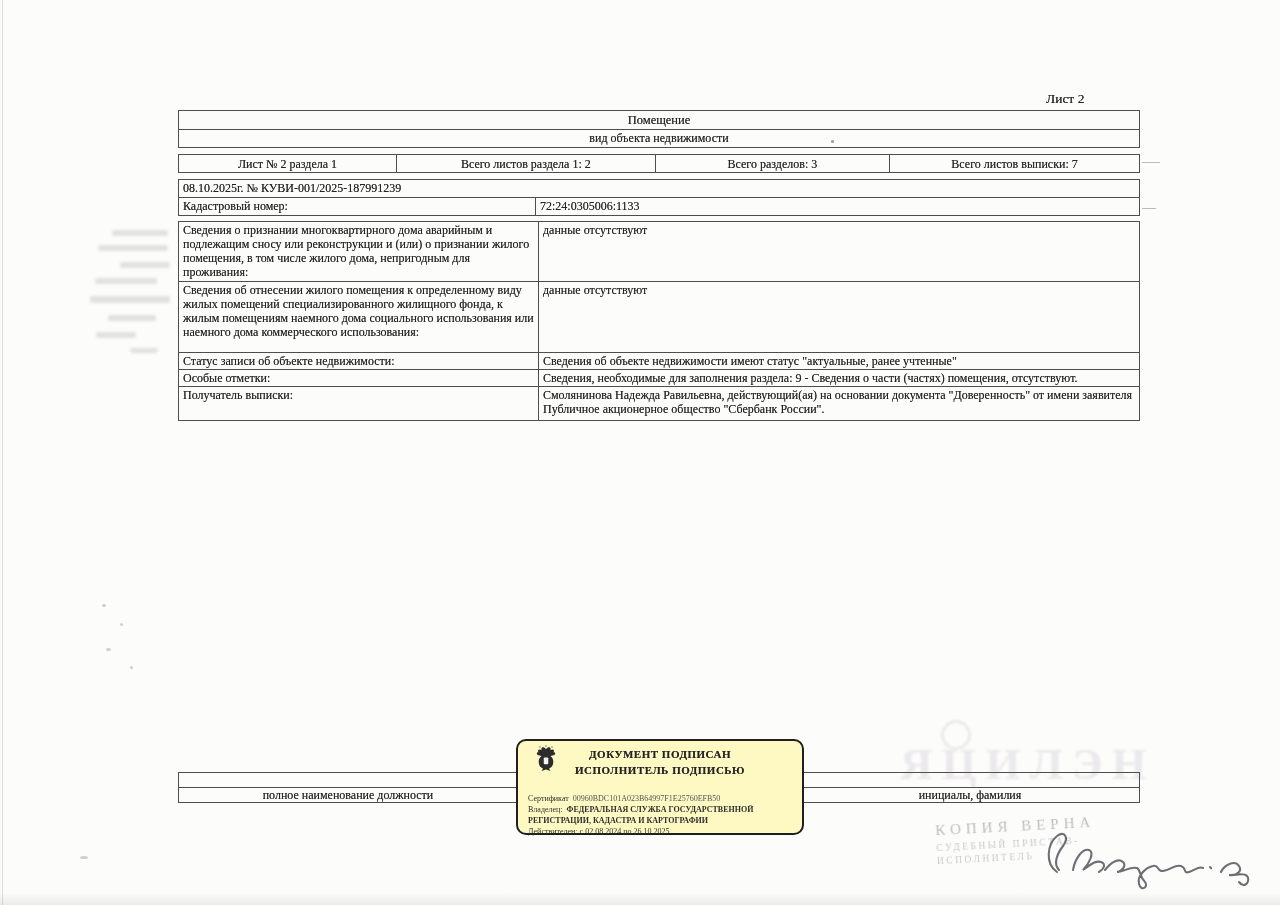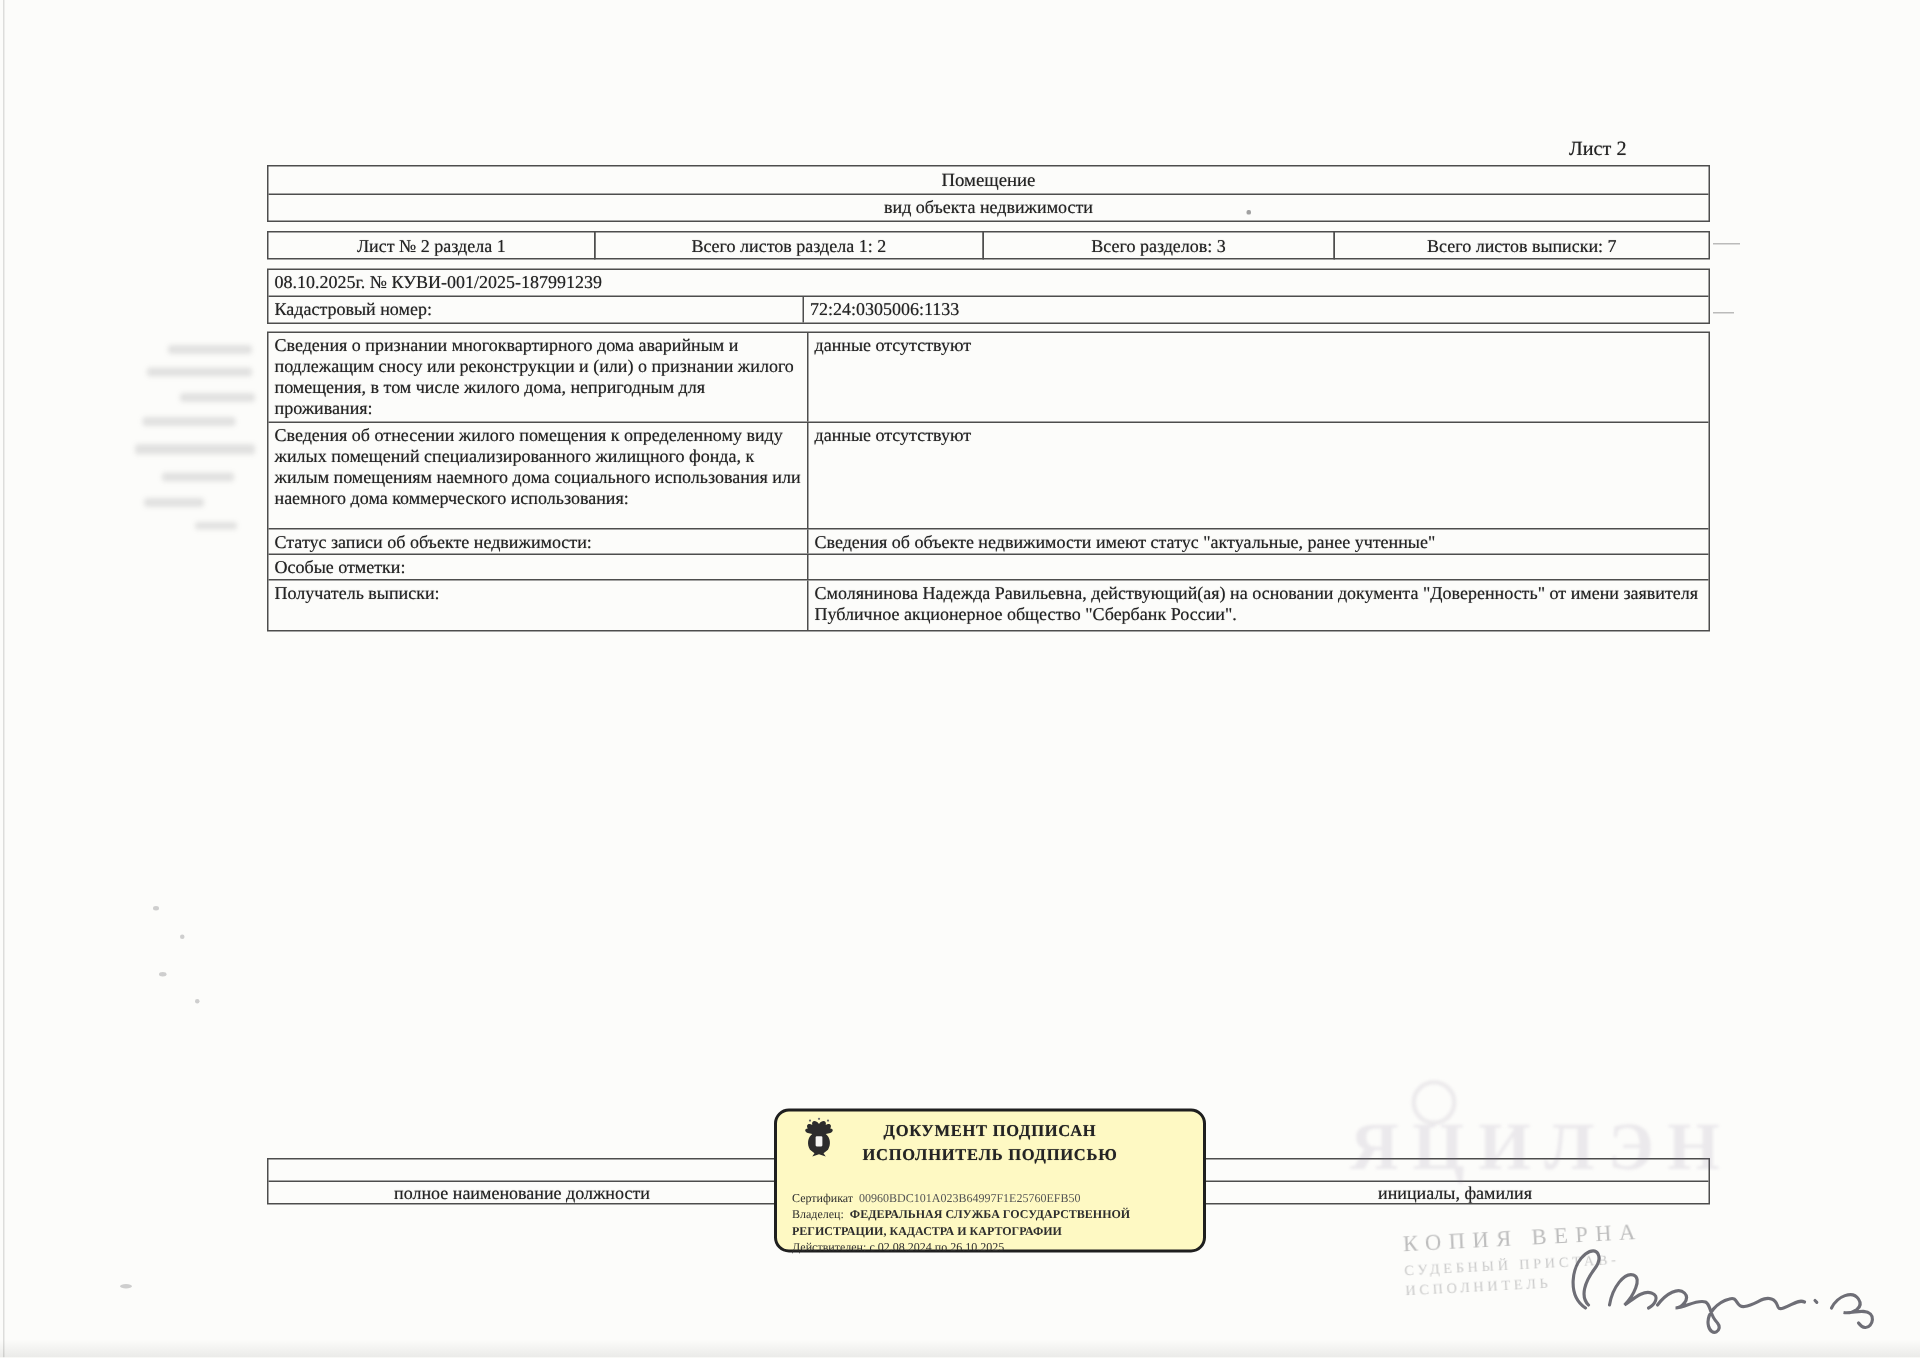--- a/index.html
+++ b/index.html
@@ -105,20 +105,21 @@
   <div class="row">
     <div class="lab h71 scan-text">Сведения об отнесении жилого помещения к определенному виду жилых помещений специализированного жилищного фонда, к жилым помещениям наемного дома социального использования или наемного дома коммерческого использования:</div>
     <div class="val h71 scan-text">данные отсутствуют</div>
   </div>
   <div class="row">
     <div class="lab h17 scan-text">Статус записи об объекте недвижимости:</div>
     <div class="val h17 scan-text">Сведения об объекте недвижимости имеют статус "актуальные, ранее учтенные"</div>
   </div>
   <div class="row">
     <div class="lab h17 scan-text">Особые отметки:</div>
+    <div class="val h17 scan-text">Сведения, необходимые для заполнения раздела: 9 - Сведения о части (частях) помещения, отсутствуют.</div>
   </div>
   <div class="row">
     <div class="lab h34 scan-text">Получатель выписки:</div>
     <div class="val h34 scan-text">Смолянинова Надежда Равильевна, действующий(ая) на основании документа "Доверенность" от имени заявителя Публичное акционерное общество "Сбербанк России".</div>
   </div>
 </div>
 
 <div class="abs bleed" style="left:112px;top:230px;width:56px;height:6px;"></div>
 <div class="abs bleed" style="left:98px;top:245px;width:70px;height:6px;"></div>
 <div class="abs bleed" style="left:120px;top:262px;width:50px;height:6px;"></div>

